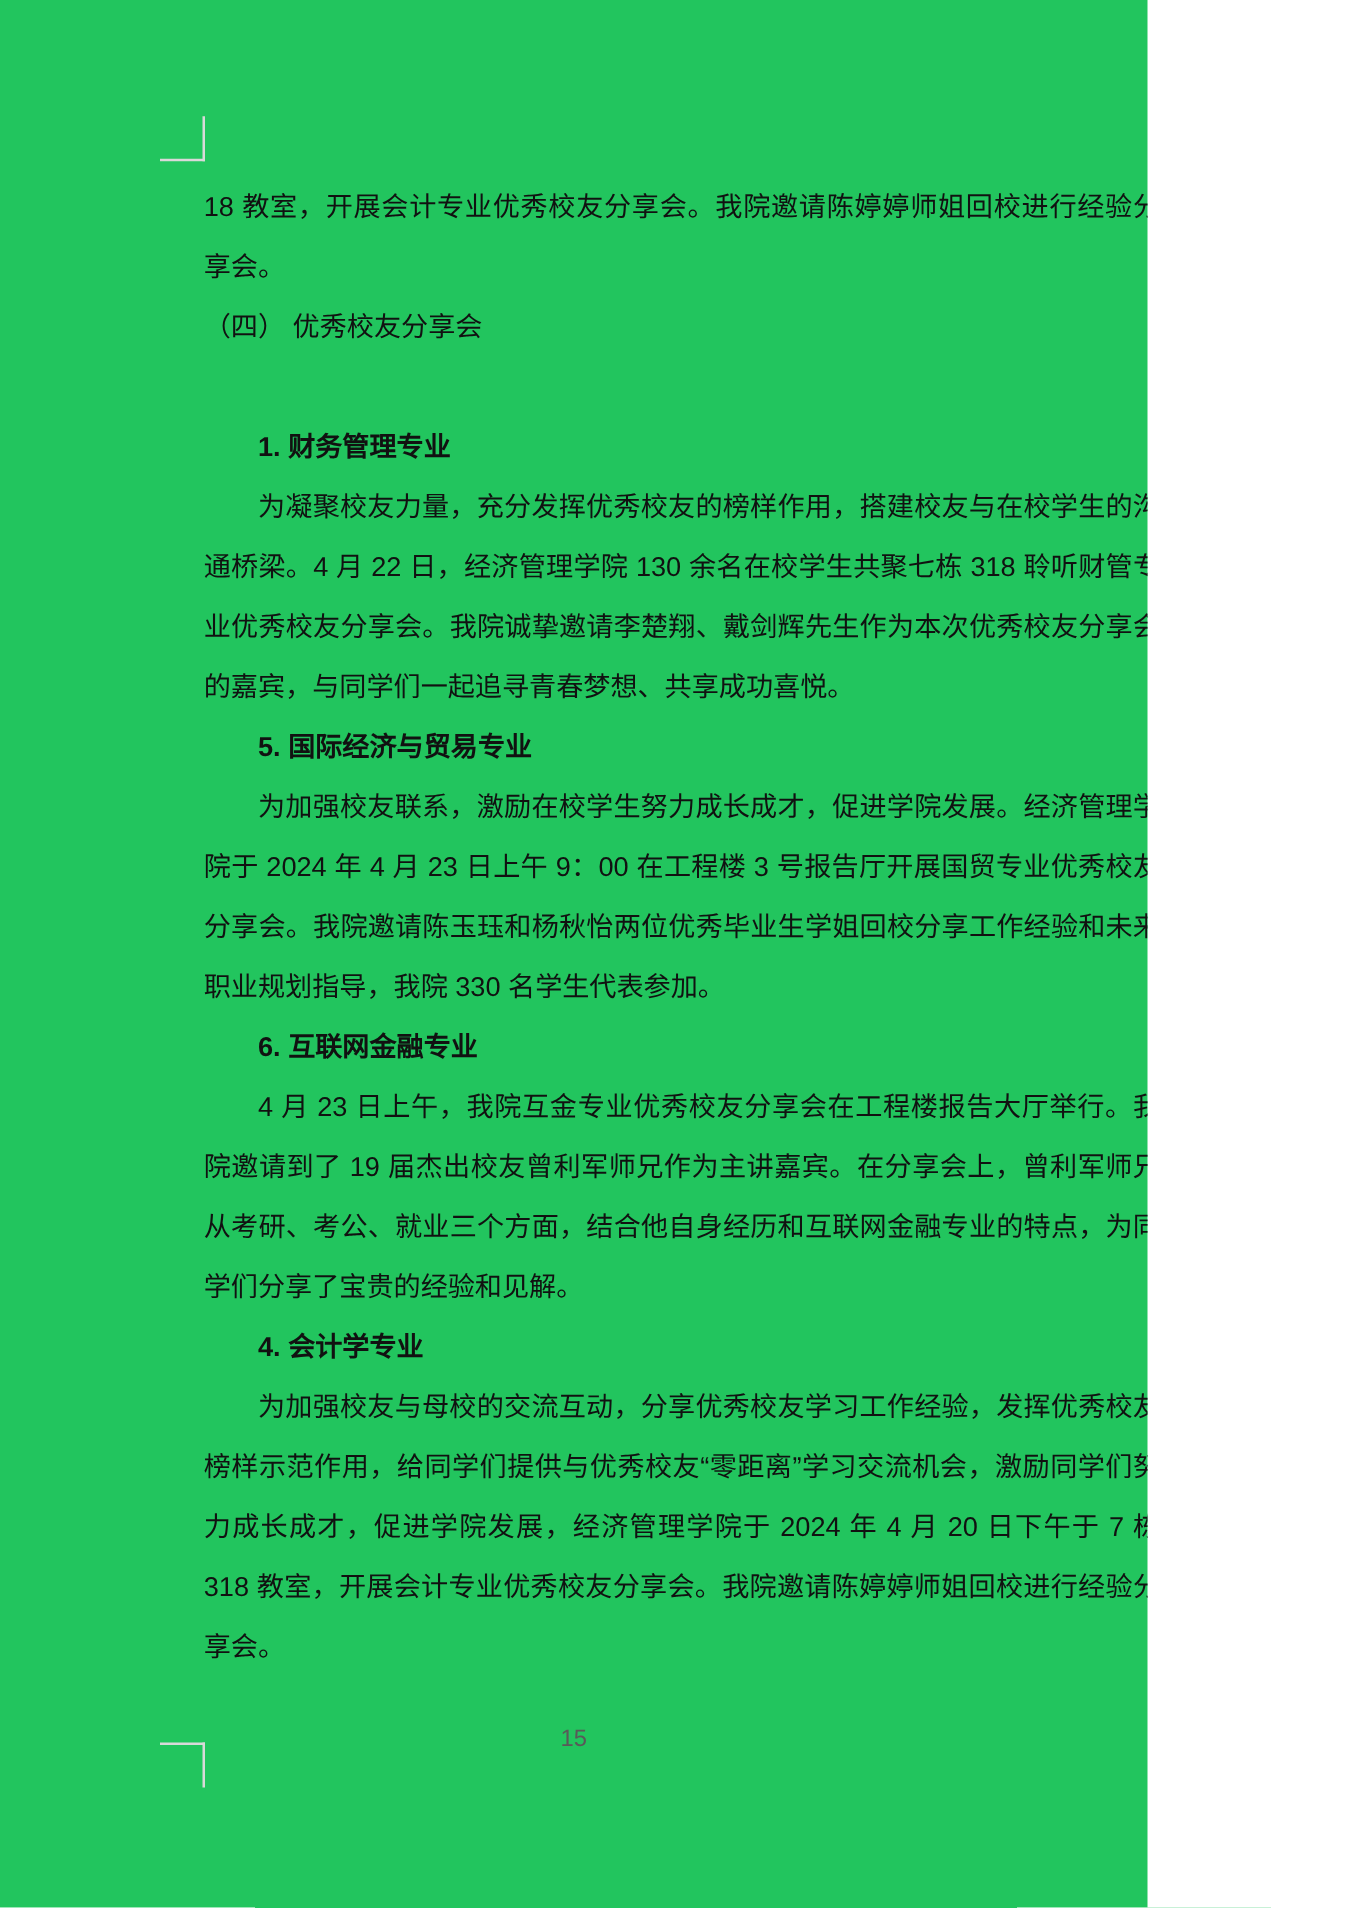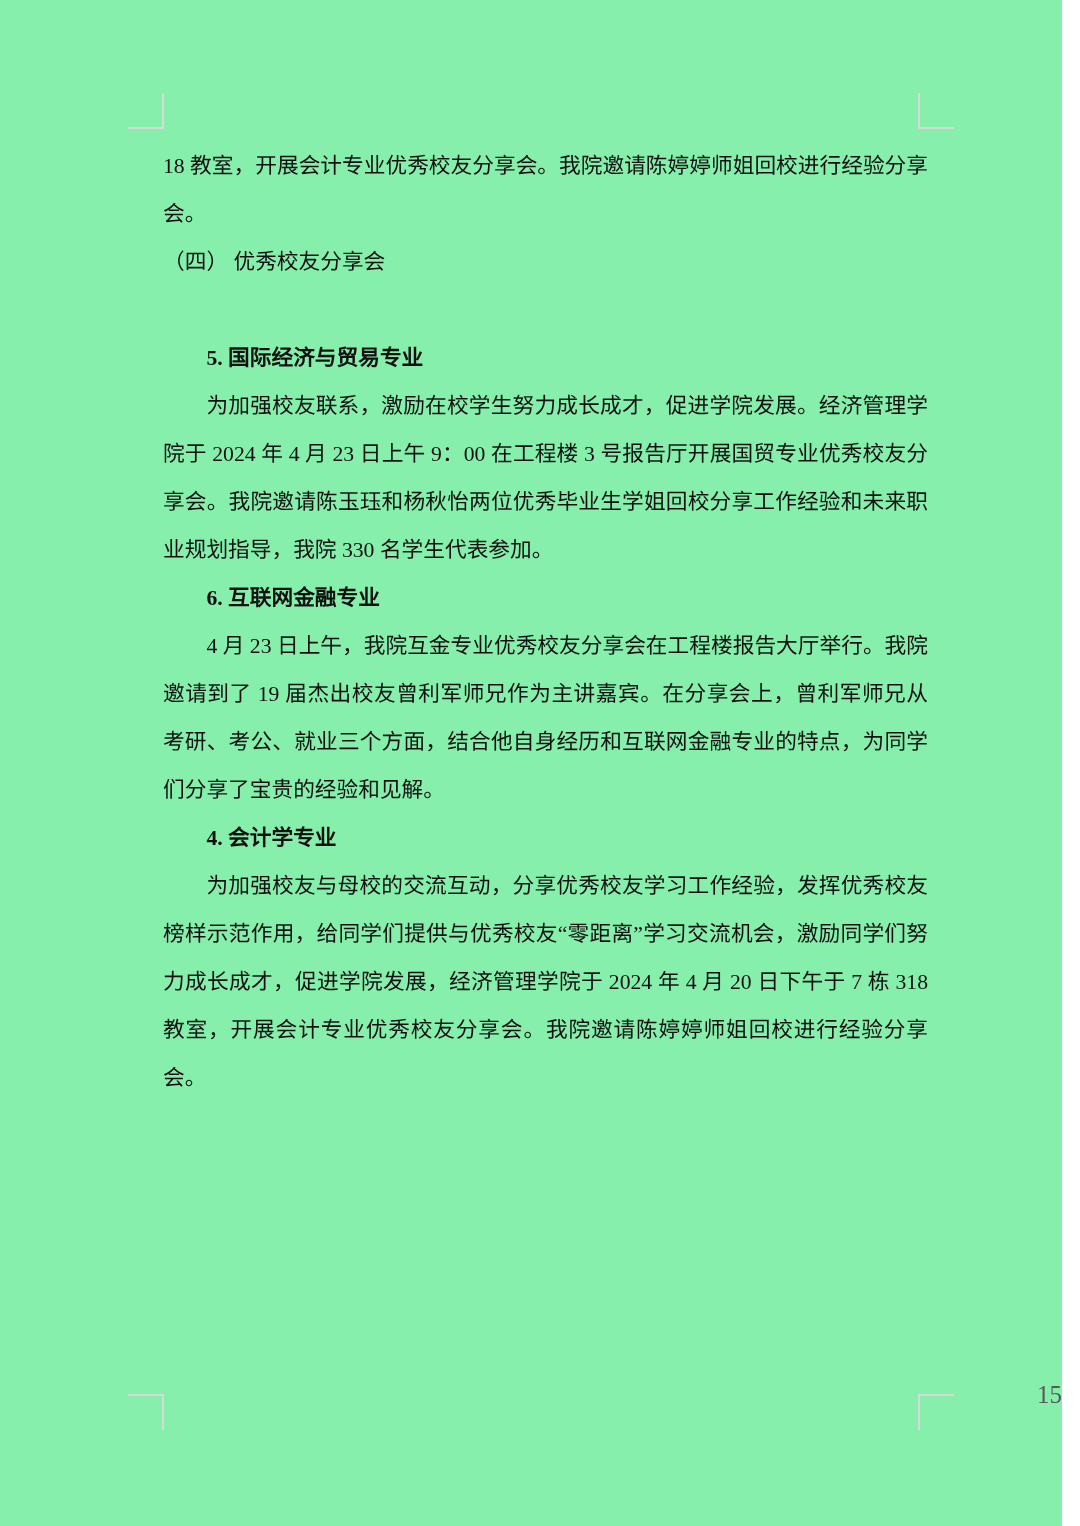--- a/index.html
+++ b/index.html
@@ -3,25 +3,25 @@
 <meta charset="utf-8">
 <title>Document Page</title>
 <style>
   html, body {
     margin: 0;
     padding: 0;
     background: #ffffff;
   }
   .page {
     position: relative;
-    width: 1062px;
+    width: 918px;
     height: 1526px;
-    background: #86efac;
+    background: #22c55e;
     overflow: hidden;
-    font-family: Liberation Serif, serif;
+    font-family: Liberation Sans, sans-serif;
     color: #111111;
   }
   
   .mark {
     position: absolute;
     width: 34px;
     height: 34px;
     border: 0 solid #d9d9d9;
   }
   .mark.tl { left: 128px; top: 93px;   border-right-width: 2px; border-bottom-width: 2px; }
@@ -59,41 +59,45 @@
     font-weight: bold !important;
     text-indent: 2em;
     line-height: 48px;
     text-align: left;
   }
   .footer {
     position: absolute;
     left: 0;
     top: 1381px;
     width: 100%;
-    text-align: right;
-    font-size: 25px;
+    text-align: center;
+    font-size: 19px;
     color: #595959;
   }
 </style>
 </head>
 <body>
 
 <div class="page">
 
   <div class="mark tl"></div>
   <div class="mark tr"></div>
   <div class="mark bl"></div>
   <div class="mark br"></div>
 
   <div class="content">
 
     <p class="para cont">18 教室，开展会计专业优秀校友分享会。我院邀请陈婷婷师姐回校进行经验分享会。</p>
 
     <h2 class="heading">（四） 优秀校友分享会</h2>
 
+    <section>
+      <h3 class="subheading">1. 财务管理专业</h3>
+      <p class="para body-para">为凝聚校友力量，充分发挥优秀校友的榜样作用，搭建校友与在校学生的沟通桥梁。4 月 22 日，经济管理学院 130 余名在校学生共聚七栋 318 聆听财管专业优秀校友分享会。我院诚挚邀请李楚翔、戴剑辉先生作为本次优秀校友分享会的嘉宾，与同学们一起追寻青春梦想、共享成功喜悦。</p>
+    </section>
 
     <section>
       <h3 class="subheading">5. 国际经济与贸易专业</h3>
       <p class="para body-para">为加强校友联系，激励在校学生努力成长成才，促进学院发展。经济管理学院于 2024 年 4 月 23 日上午 9：00 在工程楼 3 号报告厅开展国贸专业优秀校友分享会。我院邀请陈玉珏和杨秋怡两位优秀毕业生学姐回校分享工作经验和未来职业规划指导，我院 330 名学生代表参加。</p>
     </section>
 
     <section>
       <h3 class="subheading">6. 互联网金融专业</h3>
       <p class="para body-para">4 月 23 日上午，我院互金专业优秀校友分享会在工程楼报告大厅举行。我院邀请到了 19 届杰出校友曾利军师兄作为主讲嘉宾。在分享会上，曾利军师兄从考研、考公、就业三个方面，结合他自身经历和互联网金融专业的特点，为同学们分享了宝贵的经验和见解。</p>
     </section>

